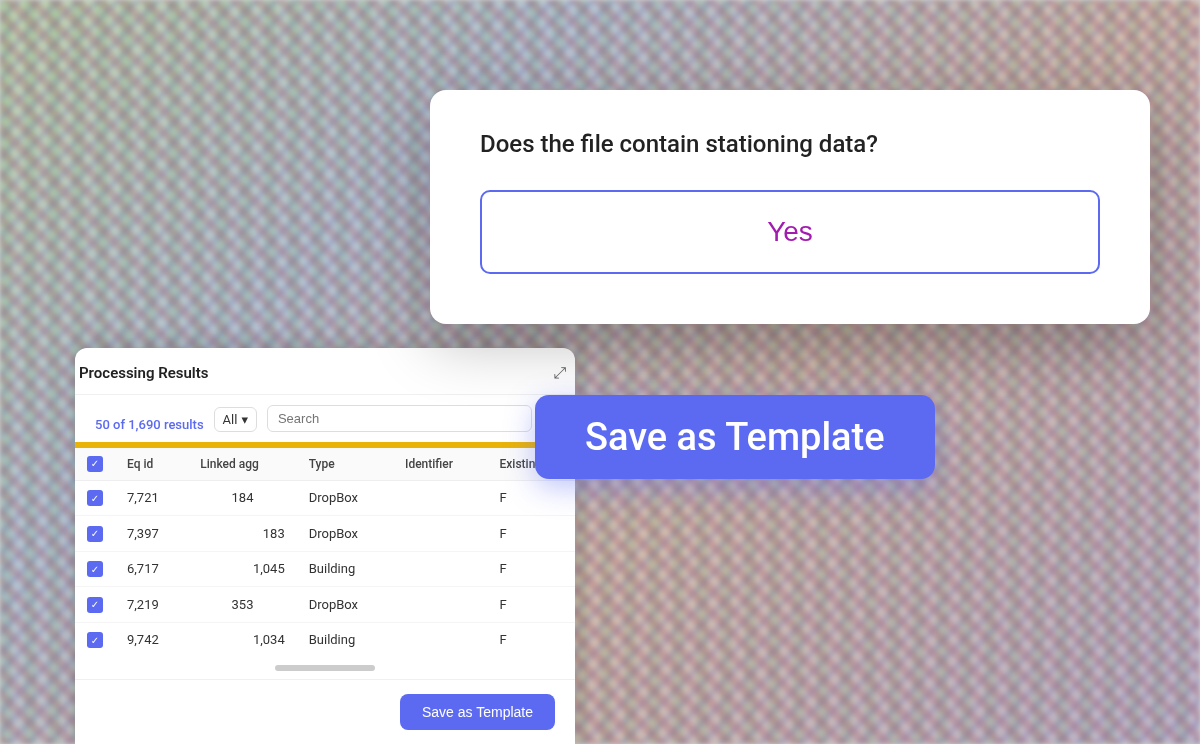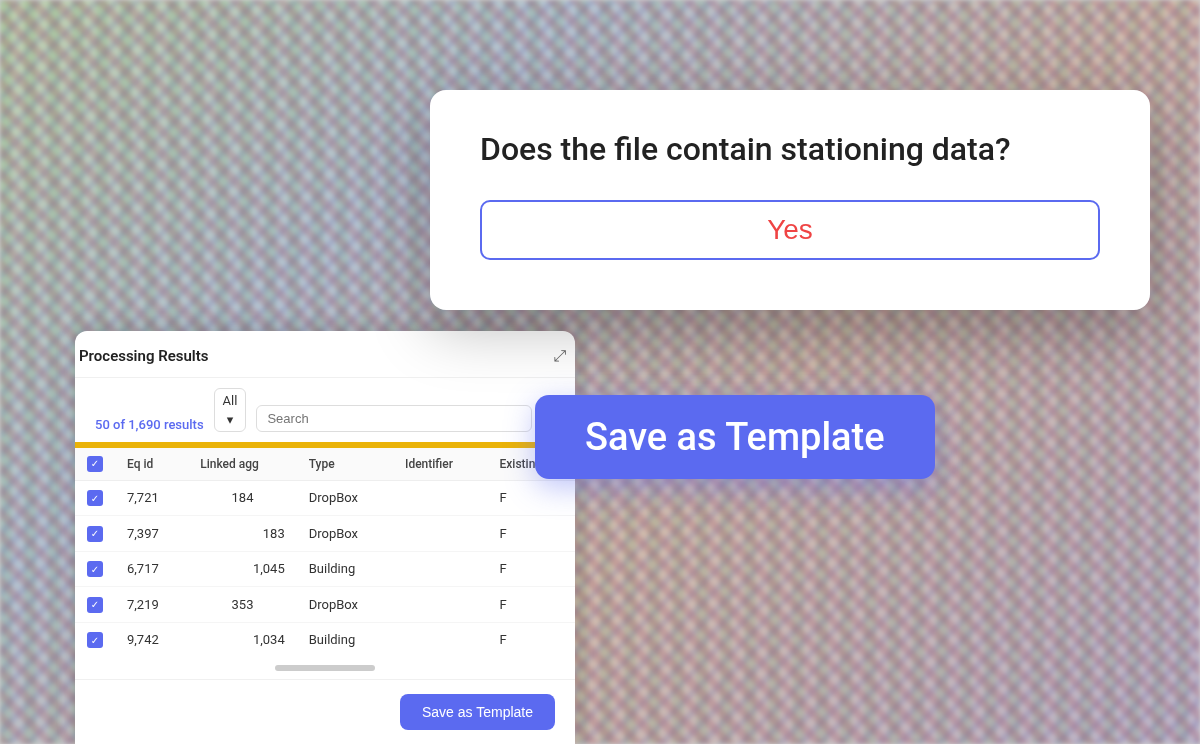--- a/index.html
+++ b/index.html
@@ -43,39 +43,39 @@
       left: 430px;
       width: 720px;
       background: white;
       border-radius: 16px;
       padding: 40px 50px 50px;
       box-shadow: 0 20px 60px rgba(0,0,0,0.25);
       z-index: 100;
     }
 
     .dialog-title {
-      font-size: 32px;
+      font-size: 24px;
       font-weight: 500;
       color: #222;
       margin-bottom: 32px;
       text-align: left;
     }
 
     .dialog-buttons {
       display: flex;
       gap: 20px;
     }
 
     .btn-yes {
       flex: 1;
-      padding: 12px;
+      padding: 24px;
       border: 2px solid #5b6af0;
       border-radius: 10px;
       background: white;
-      color: #ef4444;
+      color: #a21caf;
       font-size: 28px;
       font-weight: 400;
       cursor: pointer;
     }
 
     .btn-no {
       flex: 1;
       padding: 20px;
       border: none;
       border-radius: 10px;
@@ -147,21 +147,20 @@
       border: 1px solid #ddd;
       border-radius: 6px;
       padding: 4px 8px;
       font-size: 13px;
       background: white;
       cursor: pointer;
       color: #333;
       display: flex;
       align-items: center;
       gap: 4px;
-      flex-direction: column;
     }
 
     .search-input {
       flex: 1;
       border: 1px solid #ddd;
       border-radius: 6px;
       padding: 5px 10px;
       font-size: 13px;
       outline: none;
       color: #666;

